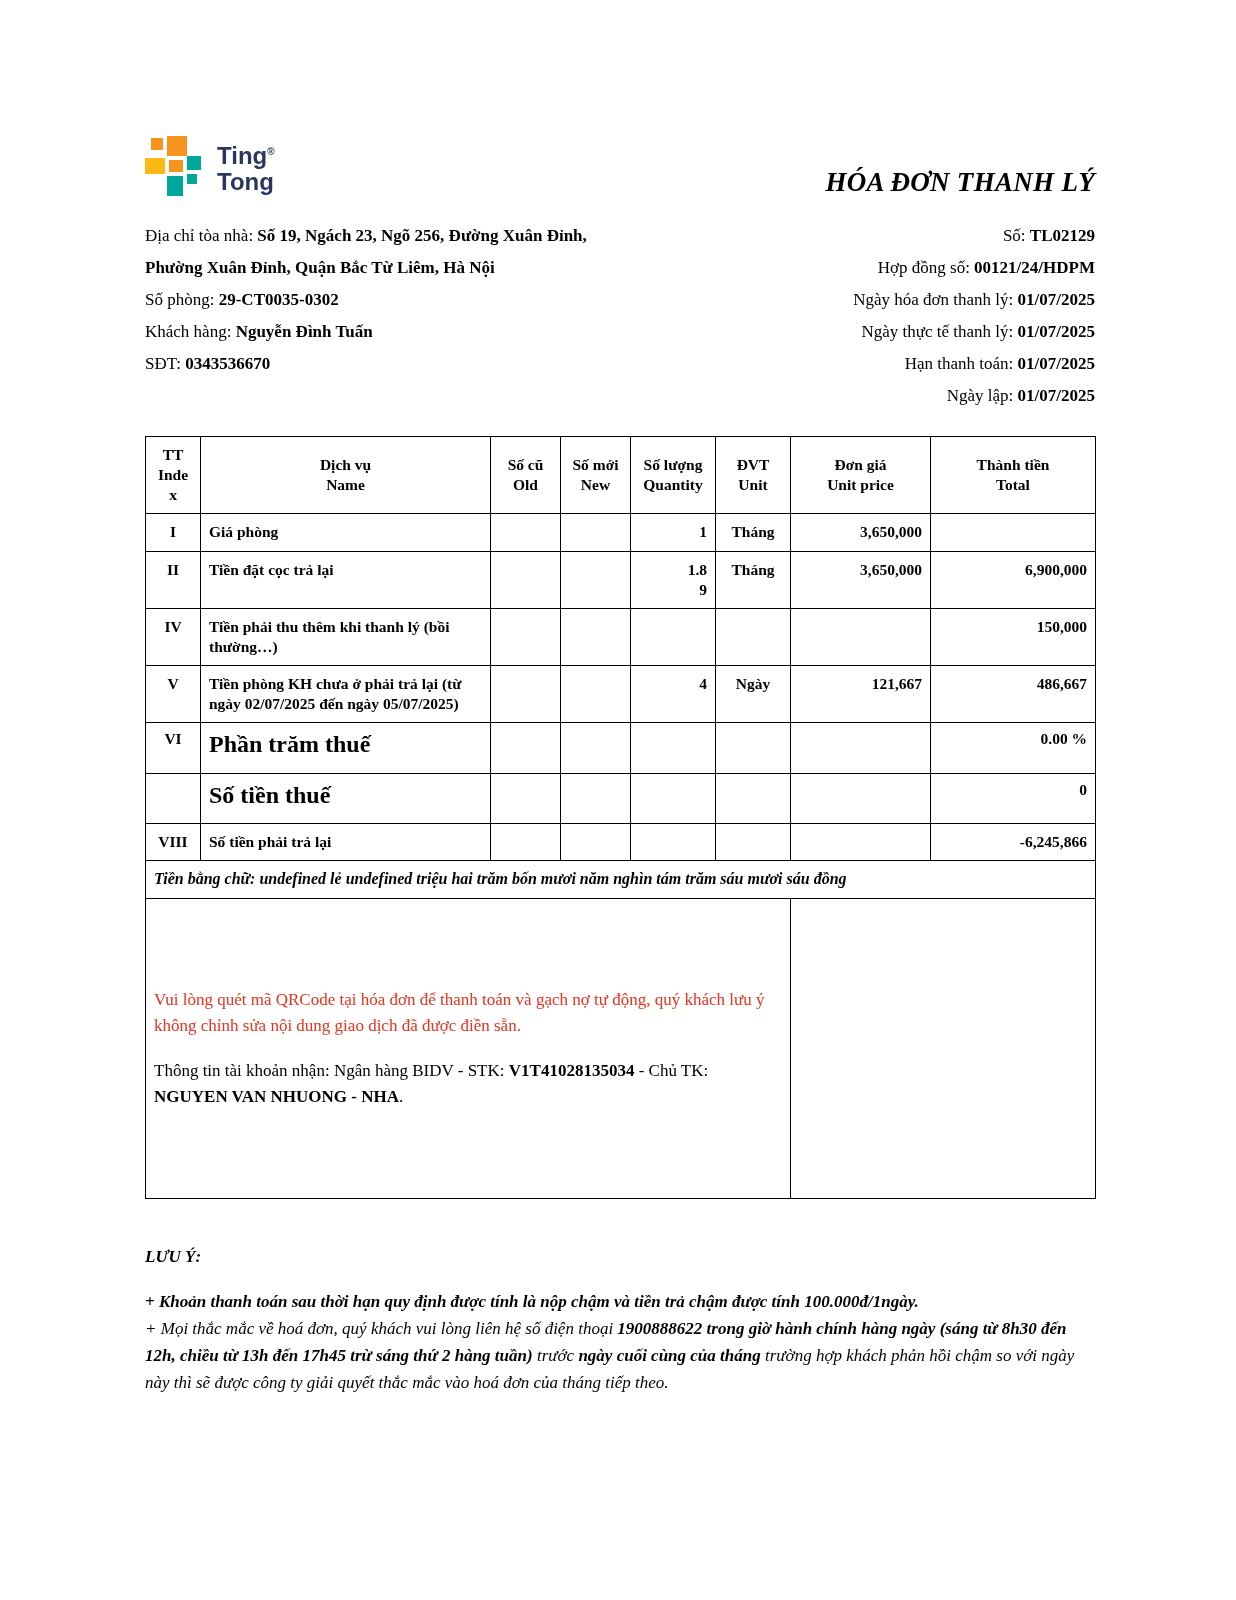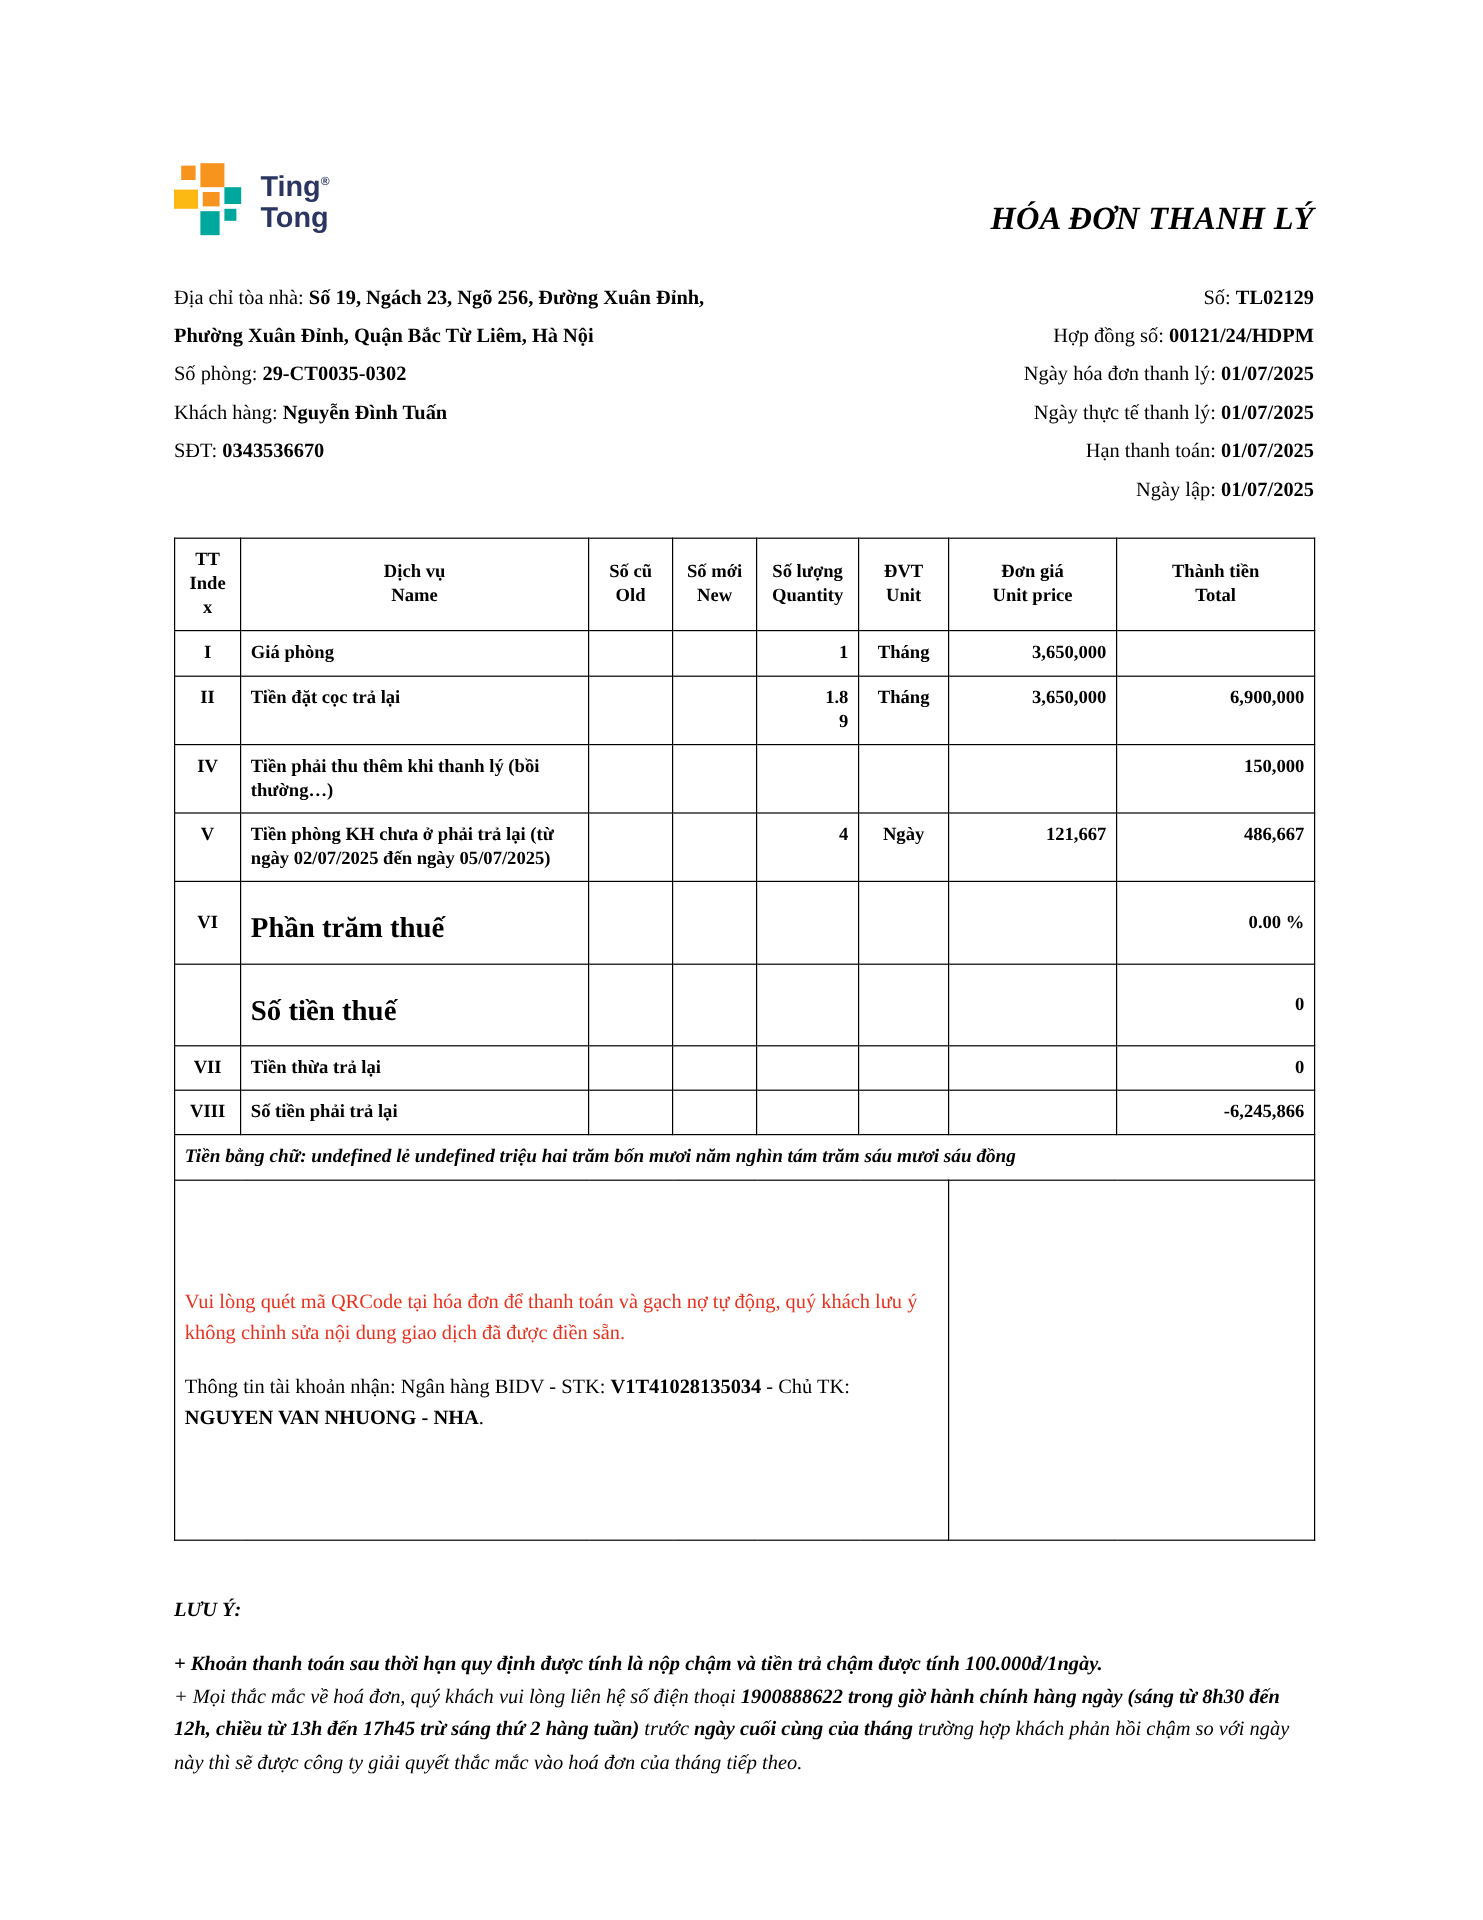--- a/index.html
+++ b/index.html
@@ -22,37 +22,37 @@
   .px4 { left:24px; top:24px; width:14px; height:12px; background:var(--brand-orange,#F7941E); }
   .px5 { left:42px; top:20px; width:14px; height:14px; background:var(--brand-teal,#00A79D); }
   .px6 { left:22px; top:40px; width:16px; height:20px; background:var(--brand-teal,#00A79D); }
   .px7 { left:42px; top:38px; width:10px; height:10px; background:var(--brand-teal,#00A79D); }
   .logo-text { font-family:"Liberation Sans","DejaVu Sans",sans-serif; font-weight:bold;
                color:var(--brand-navy,#2A3560); font-size:24px; line-height:26px; }
   .logo-text sup { font-size:10px; vertical-align:super; }
   .title { font-size:27px; font-weight:bold; margin-top:6px; letter-spacing:.3px;font-style:italic; }
 
   
-  .info { display:flex; justify-content:space-between; margin-top:34px; }
+  .info { display:flex; justify-content:space-between; margin-top:22px; }
   .info p { line-height:32px; }
   .info-left { max-width:560px; }
   .info-right { text-align:right; }
   b { font-weight:bold; }
 
   
   .inv { border-collapse:collapse; width:950px; margin-top:24px; table-layout:fixed; }
   .inv th, .inv td {
     border:1px solid #000; padding:8px; vertical-align:top;
     white-space:pre-line; font-weight:bold; font-size:15.5px; line-height:1.3;
   }
   .inv th { text-align:center; vertical-align:middle; }
   td.c { text-align:center; }
   td.r { text-align:right; }
   td.name { text-align:left; }
-  tr.lg td { padding-top:24px; padding-bottom:12px;font-family:Liberation Serif, serif; }
+  tr.lg td { padding-top:6px; padding-bottom:12px;font-family:Liberation Serif, serif; }
   tr.lg td.name { font-size:24px; }
   .words-row td { font-style:italic; text-align:left; padding:8px 8px; font-size:16px; }
   .qr-row td { height:300px; vertical-align:middle; }
   .pay-cell { font-weight:normal; padding:0 12px; }
   .pay-cell p { white-space:normal; font-weight:normal; font-size:17px; line-height:1.5; }
   .pay-cell .red { color:var(--alert-red,#E8321E); margin-bottom:0;font-family:Liberation Serif, serif; }
   .pay-cell .bank { max-width:600px; }
   .qr-cell {}
 
   
@@ -190,30 +190,20 @@
         <td class="c"></td>
         <td class="name">Số tiền thuế</td>
         <td class="c"></td>
         <td class="c"></td>
         <td class="r"></td>
         <td class="c"></td>
         <td class="r"></td>
         <td class="r">0</td>
       </tr>
       <tr>
-        <td class="c">VII</td>
-        <td class="name">Tiền thừa trả lại</td>
-        <td class="c"></td>
-        <td class="c"></td>
-        <td class="r"></td>
-        <td class="c"></td>
-        <td class="r"></td>
-        <td class="r">0</td>
-      </tr>
-      <tr>
         <td class="c">VIII</td>
         <td class="name">Số tiền phải trả lại</td>
         <td class="c"></td>
         <td class="c"></td>
         <td class="r"></td>
         <td class="c"></td>
         <td class="r"></td>
         <td class="r">-6,245,866</td>
       </tr>
       <tr class="words-row">

